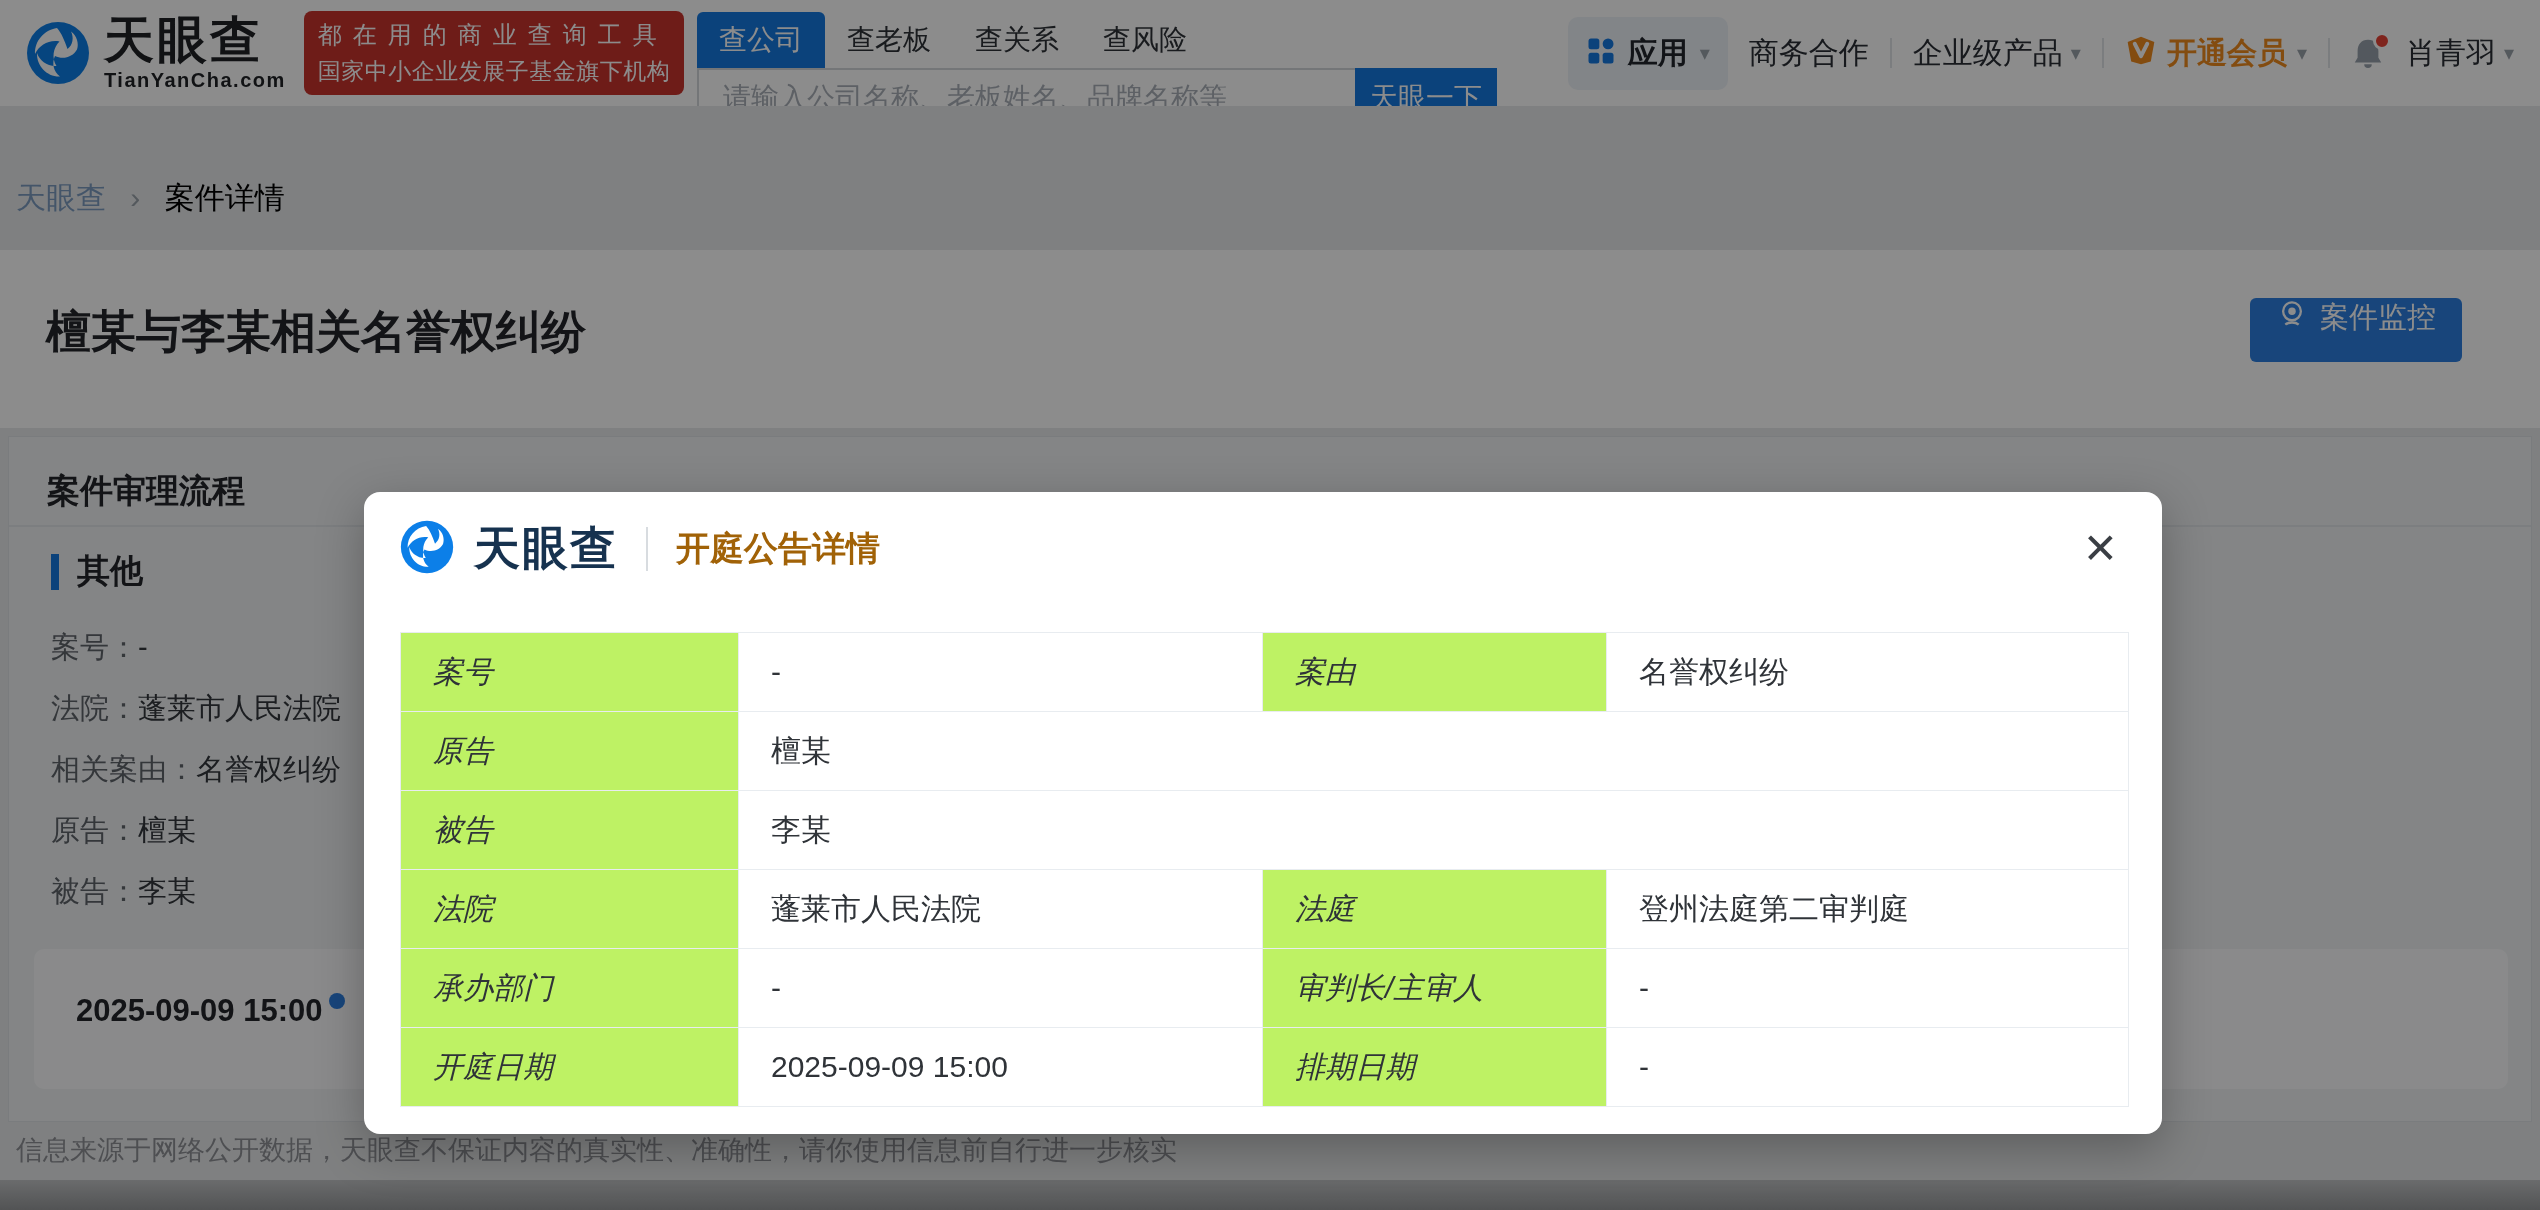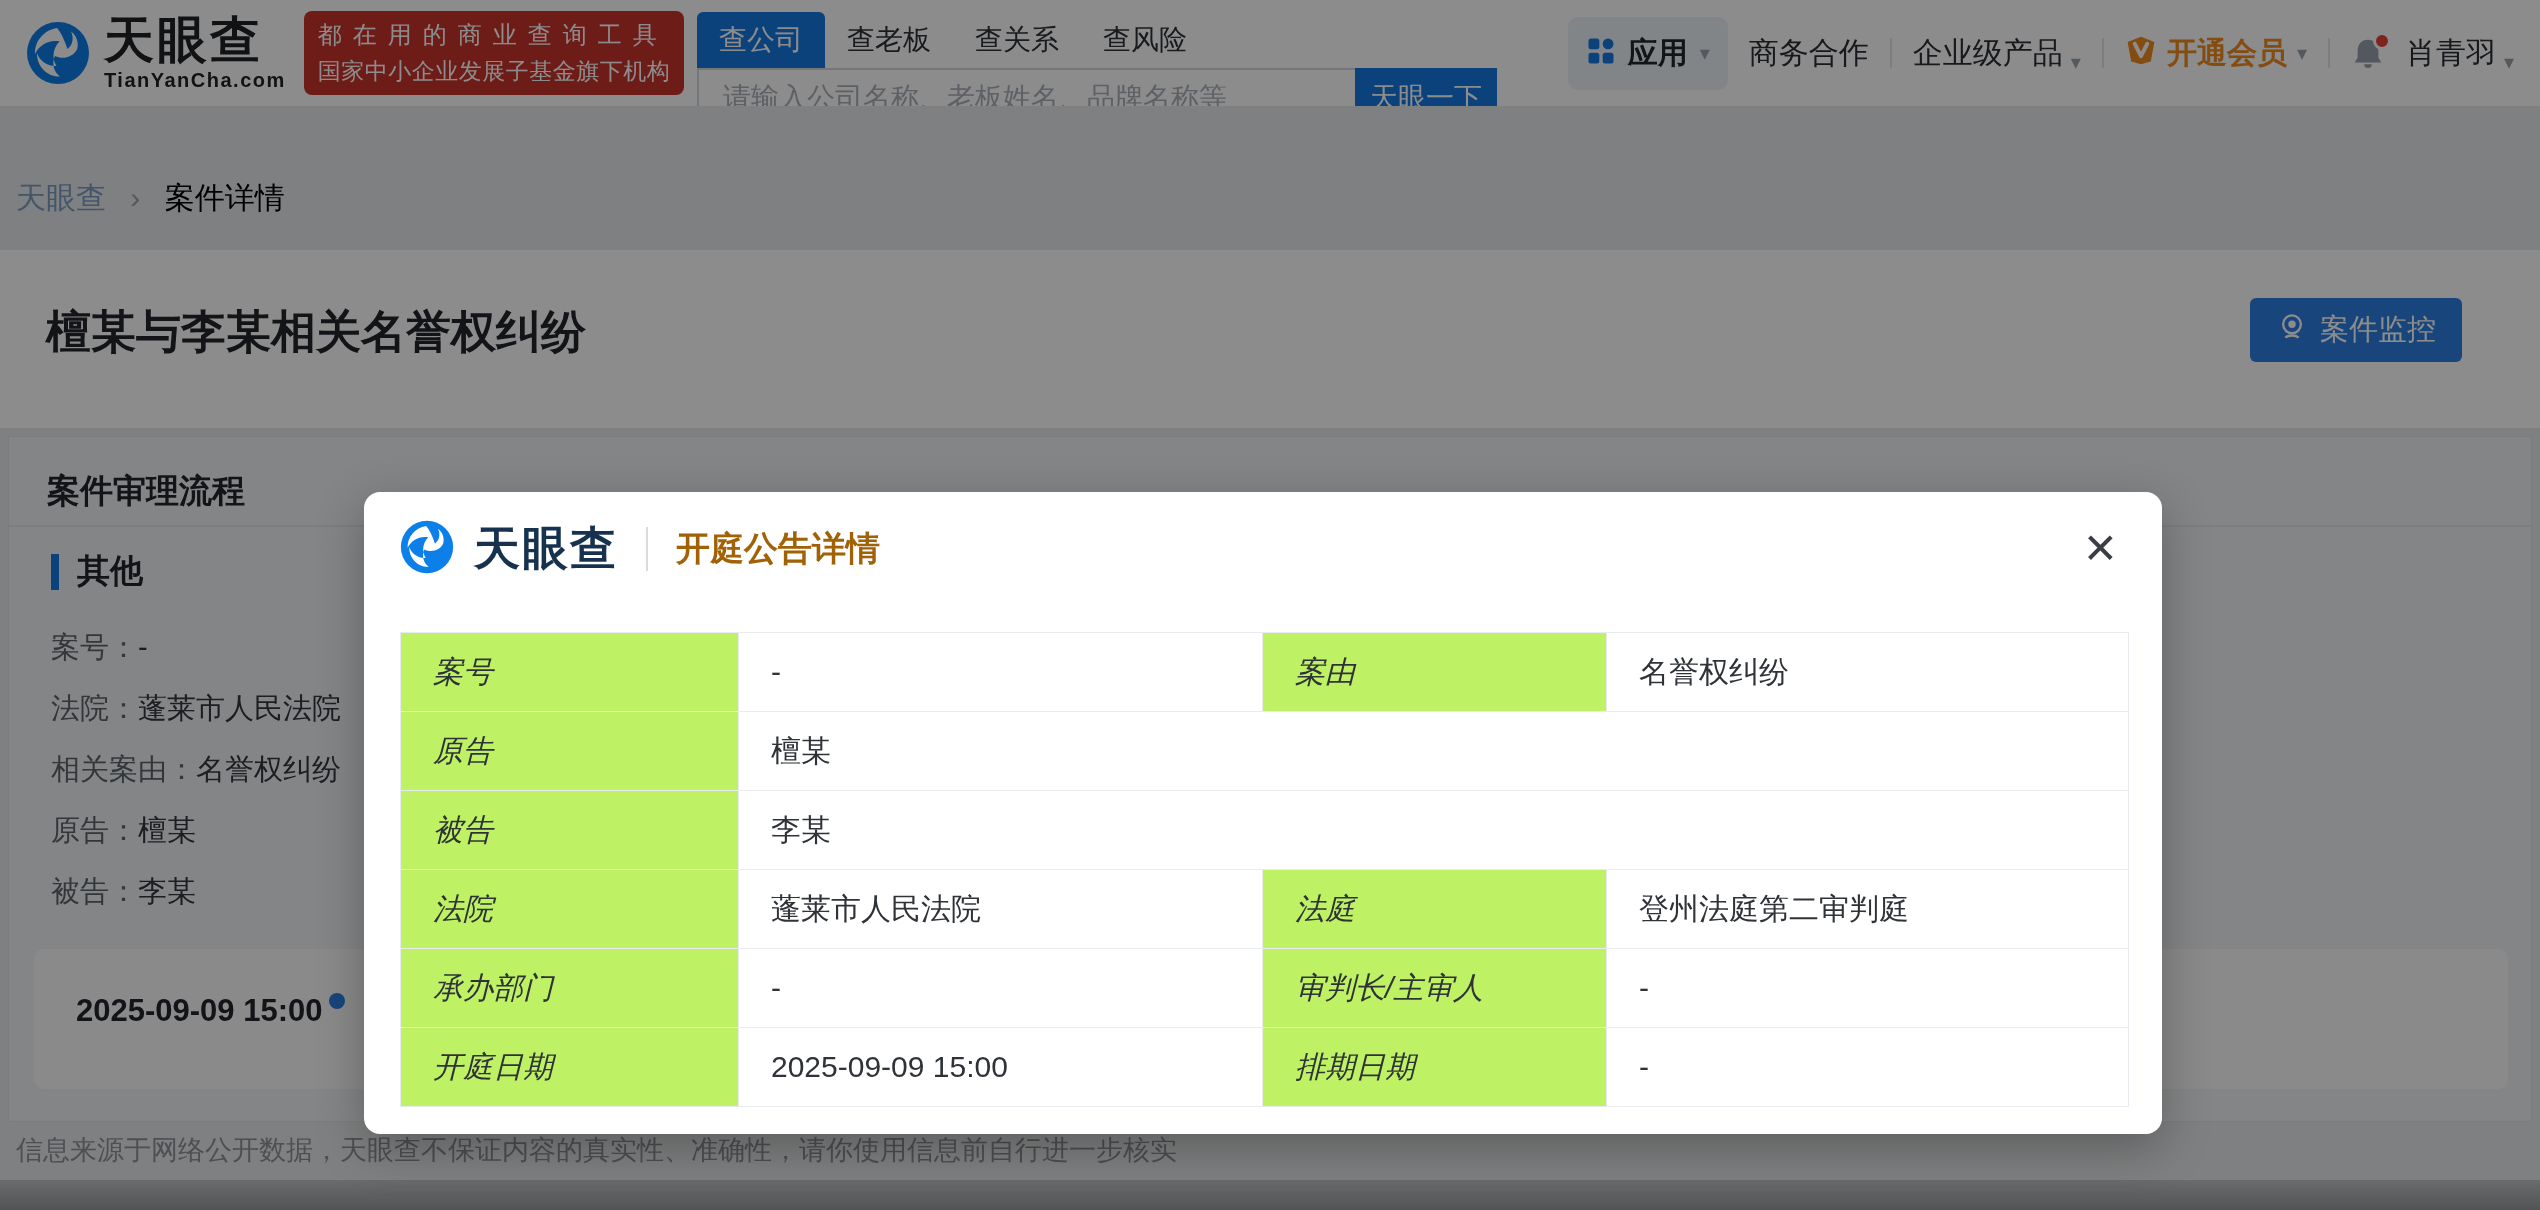--- a/index.html
+++ b/index.html
@@ -25,40 +25,40 @@
   .search-input { width:658px; height:60px; border:2px solid #d4d7db; border-right:none; font-size:28px;
                   padding:0 24px; color:#333; background:#fff; outline:none;
                   font-family:"Liberation Sans","DejaVu Sans",sans-serif; }
   .search-input::placeholder { color:#aab0b8; }
   .search-btn { width:142px; height:60px; background:#1478e1; color:#fff; font-size:28px; border:none; cursor:pointer;
                 font-family:"Liberation Sans","DejaVu Sans",sans-serif; }
 
   .usernav { position:absolute; right:26px; top:0; height:106px; display:flex; align-items:center; gap:21px; }
   .apps { display:flex; align-items:center; gap:12px; background:#edf2f8; border-radius:10px; padding:16px 18px; cursor:pointer; }
   .apps .t { font-size:30px; font-weight:bold; color:#22262c; }
-  .navlink { font-size:30px; color:#2b2f36; cursor:pointer; display:flex; align-items:flex-end; gap:8px; white-space:nowrap; }
+  .navlink { font-size:30px; color:#2b2f36; cursor:pointer; display:flex; align-items:center; gap:8px; white-space:nowrap; }
   .vdiv { width:2px; height:30px; background:#e0e3e7; }
   .vip { display:flex; align-items:center; gap:10px; color:#ef8b1e; font-size:30px; font-weight:bold; cursor:pointer; }
   .chev { font-size:20px; color:#9aa2aa; }
   .bell { position:relative; cursor:pointer; display:flex; align-items:center; }
   .bell .dot { position:absolute; top:-4px; right:-6px; width:18px; height:18px; background:#e84335;
                border-radius:50%; border:3px solid #fff; }
 
   
   .breadcrumb { position:absolute; top:106px; left:0; width:2540px; height:144px; background:#e8eaec;
                 padding:72px 0 0 16px; font-size:30px; z-index:1; }
   .bc-home { color:#7d9cc0; cursor:pointer; }
   .bc-sep { color:#9aa2aa; margin:0 16px; }
   .bc-cur { color:#000000; }
 
   
   .title-card { position:absolute; top:250px; left:0; width:2540px; height:178px; background:#fff; z-index:1; }
   .page-title { position:absolute; left:46px; top:52px; font-size:45px; font-weight:bold; color:#24262b; }
   .monitor { position:absolute; right:78px; top:48px; height:64px; padding:0 26px; background:#2d7fe0; color:#fff;
-             font-size:29px; border:none; border-radius:6px; display:flex; align-items:center; gap:12px; cursor:pointer;
+             font-size:29px; border:none; border-radius:6px; display:flex; gap:12px; cursor:pointer;
              font-family:"Liberation Sans","DejaVu Sans",sans-serif; }
 
   
   .main-card { position:absolute; top:436px; left:8px; width:2524px; height:686px; background:#f1f3f5;
                border:1px solid #dfe2e6; z-index:1; }
   .card-head { position:absolute; top:32px; left:38px; font-size:33px; font-weight:bold; color:#24262b; }
   .head-line { position:absolute; top:88px; left:0; width:100%; height:2px; background:#e2e5e9; }
   .stage { position:absolute; top:112px; left:42px; display:flex; align-items:center; gap:18px;
            font-size:33px; font-weight:bold; color:#24262b; }
   .stage-bar { width:8px; height:36px; background:#1478e1; }

